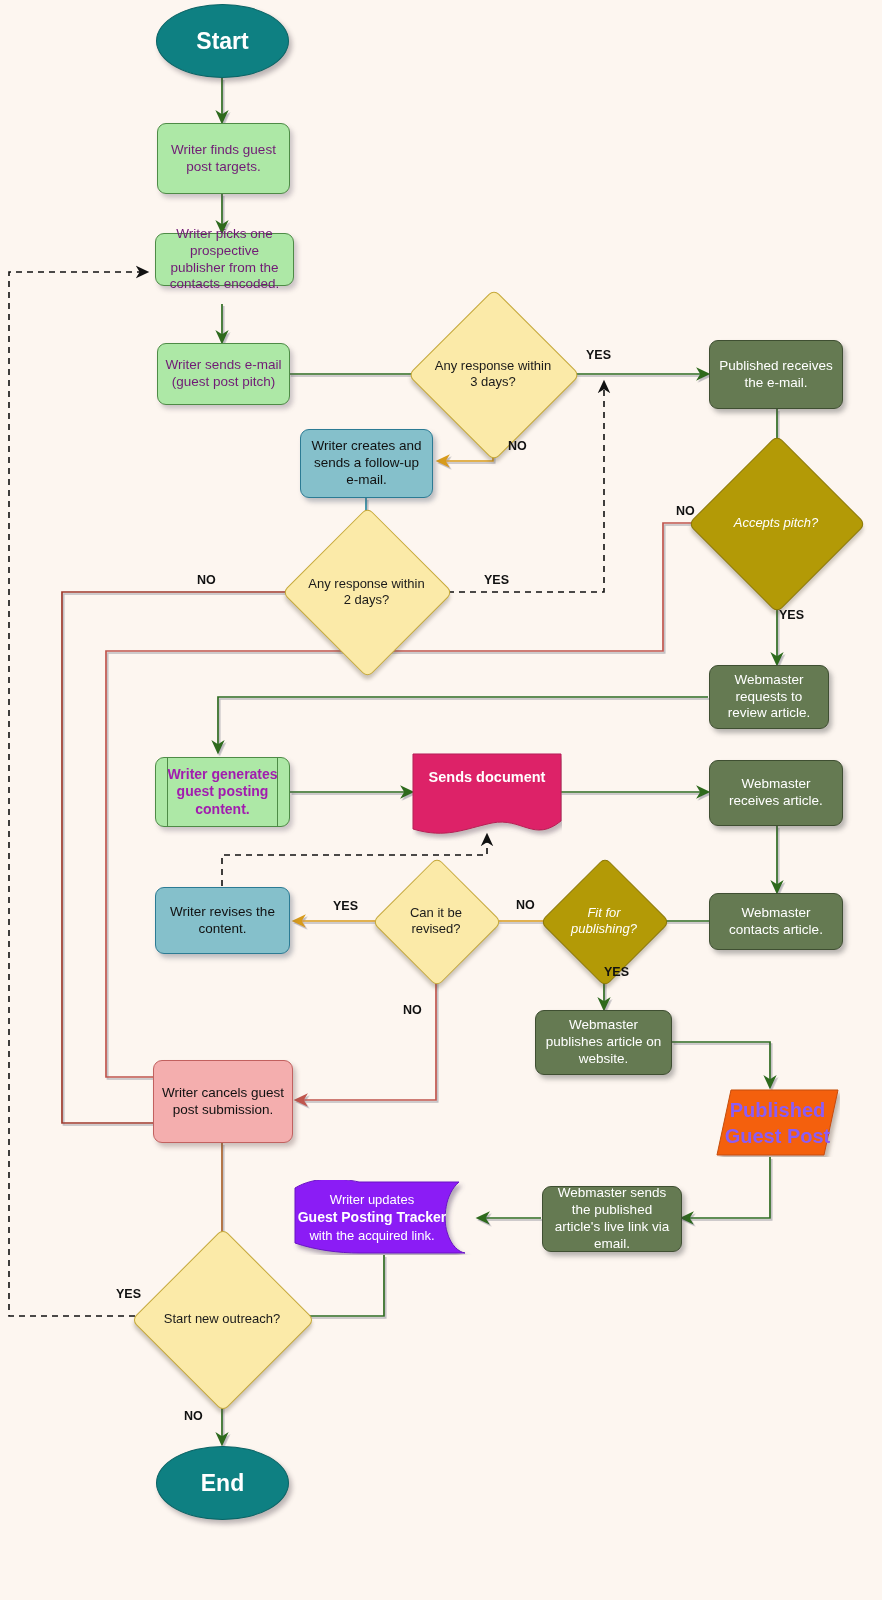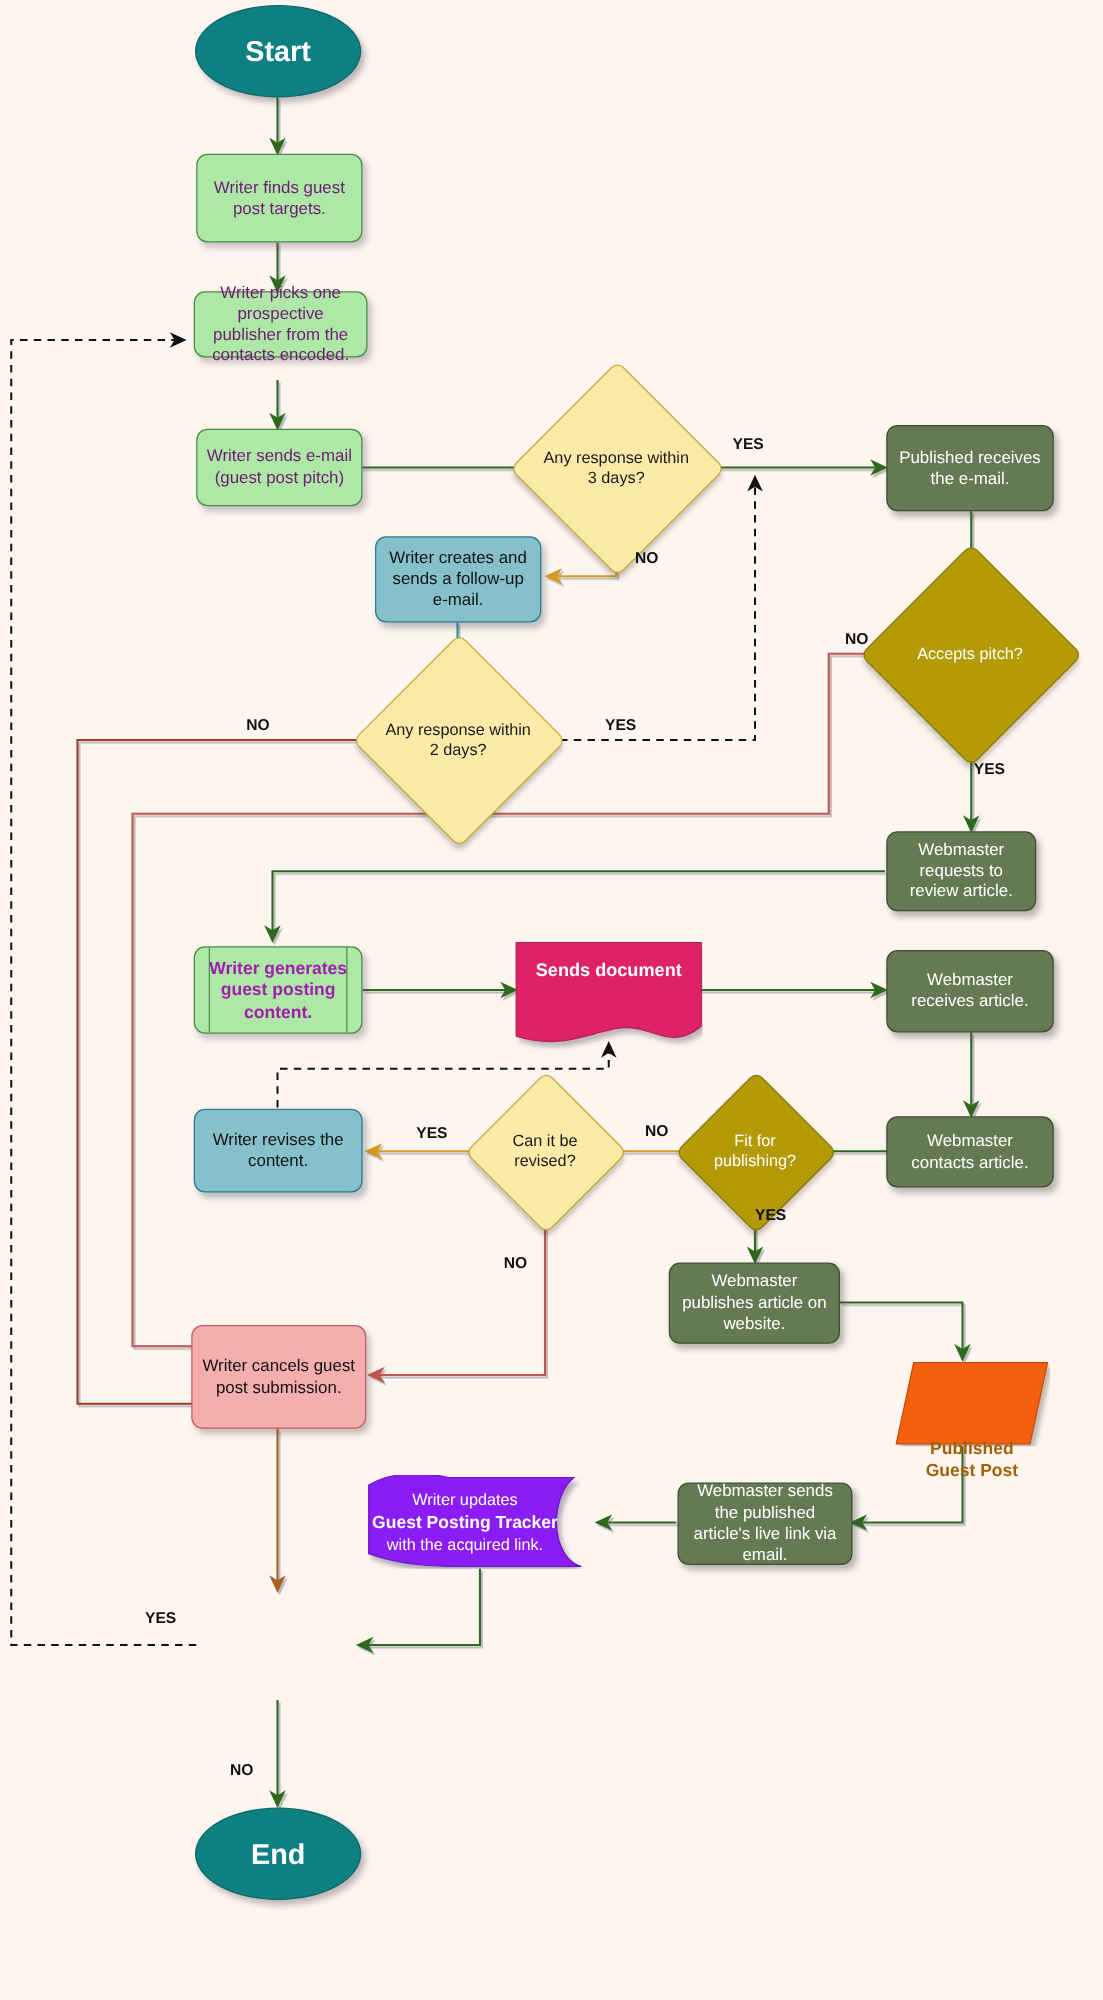--- a/index.html
+++ b/index.html
@@ -67,33 +67,33 @@
     display:flex;align-items:center;justify-content:center;text-align:center;
   }
   .diamond .dshape{
     position:absolute;left:0;top:0;width:100%;height:100%;
     background:#FBEAA8;border:1px solid #C6A93A;
     transform:rotate(45deg);border-radius:7px;
     box-shadow:3px 3px 4px rgba(90,80,60,.30);
   }
   .diamond.gold .dshape{background:#B39A06;border-color:#8B7805;}
   .diamond .dtext{position:relative;z-index:2;font-size:13px;color:#1a1a1a;line-height:1.22;}
-  .diamond.gold .dtext{color:#ffffff;}
+  .diamond.gold .dtext{color:#ffffff;font-style:italic;}
 
   
   .docshape{position:absolute;z-index:5;}
   .docshape .dlabel{
     position:absolute;left:0;right:0;top:16px;text-align:center;
     color:#ffffff;font-weight:bold;font-size:14.5px;z-index:3;
   }
   
   .parashape{position:absolute;z-index:5;}
   .parashape .plabel{
     position:absolute;left:0;right:0;top:50%;transform:translateY(-50%);
-    text-align:center;color:#a16207;font-weight:bold;font-size:14px;line-height:1.3;z-index:3;margin-top:44px;
+    text-align:center;color:#8b5cf6;font-weight:bold;font-size:20px;line-height:1.3;z-index:3;
   }
   
   .tapeshape{position:absolute;z-index:5;}
   .tapeshape .tlabel{
     position:absolute;left:0;right:0;top:50%;transform:translateY(-50%);
     text-align:center;color:#ffffff;font-size:13px;line-height:1.35;z-index:3;
   }
   .tapeshape .tlabel b{font-size:14px;}
 
   
@@ -318,20 +318,24 @@
     <path d="M2,8 C22,-4 48,-2 66,2 H166 C152,14 150,38 154,52 C158,66 166,72 172,73 H66
              C46,73 22,70 2,63 Z" fill="#8B1EF5" stroke="#6A12C4" stroke-width="1" filter="url(#ds3)"></path>
   </svg>
   <div class="tlabel" style="right:28px;">
     <span>Writer updates</span><br>
     <b>Guest Posting Tracker</b><br>
     <span>with the acquired link.</span>
   </div>
 </div>
 
+<div class="diamond" style="left:158px;top:1255px;width:128px;height:128px;">
+  <div class="dshape"></div>
+  <div class="dtext">Start new outreach?</div>
+</div>
 
 <div class="node terminator" style="left:156px;top:1446px;width:133px;height:74px;">
   <span class="lbl">End</span>
 </div>
 
 <div class="elabel" style="left:586px;top:348px;">YES</div>
 <div class="elabel" style="left:508px;top:439px;">NO</div>
 <div class="elabel" style="left:197px;top:573px;">NO</div>
 <div class="elabel" style="left:484px;top:573px;">YES</div>
 <div class="elabel" style="left:676px;top:504px;">NO</div>

